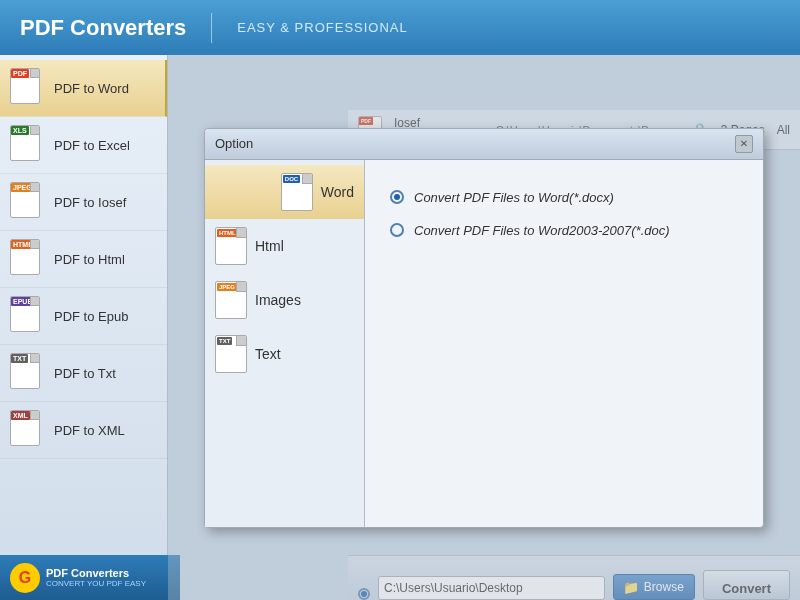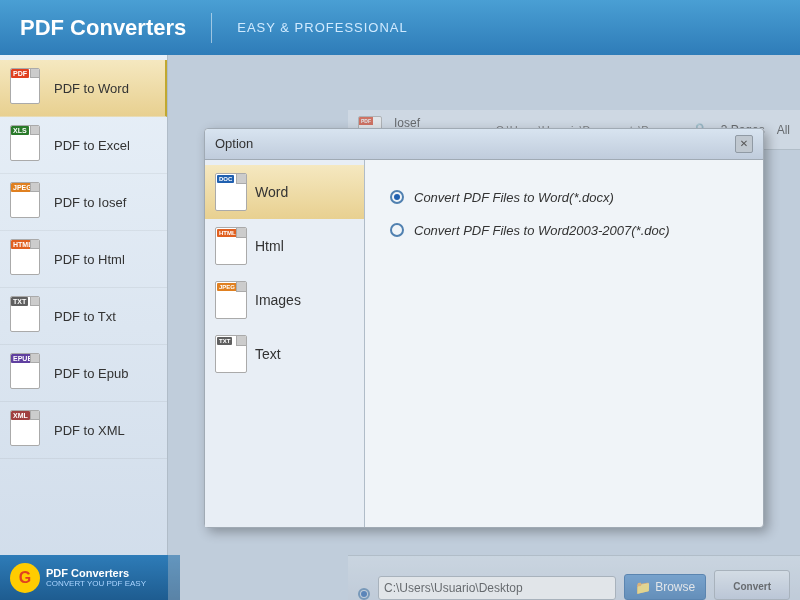--- a/index.html
+++ b/index.html
@@ -212,20 +212,21 @@
     }
     .option-item {
       display: flex;
       align-items: center;
       gap: 8px;
       padding: 8px 10px;
       cursor: pointer;
     }
     .option-item.active {
       background: linear-gradient(180deg, #f5e8c0 0%, #e8d090 100%);
+      justify-content: flex-end;
     }
     .option-label { font-size: 14px; color: #333; }
 
     .option-file-icon {
       width: 32px;
       height: 38px;
       background: #fff;
       border: 1px solid #aaa;
       border-radius: 2px;
       position: relative;
@@ -362,21 +363,21 @@
       align-items: center;
       gap: 4px;
     }
     .folder-icon { font-size: 13px; }
     .convert-btn {
       height: 30px;
       padding: 10px 18px;
       background: linear-gradient(180deg, #e8f0f8 0%, #c0cce0 100%);
       border: 1px solid #a0aab4;
       border-radius: 3px;
-      font-size: 10px;
+      font-size: 13px;
       font-weight: bold;
       cursor: pointer;
       color: #333;
     }
 
     
     .logo-bottom {
       position: absolute;
       bottom: 0;
       left: 0;
@@ -439,32 +440,32 @@
       <div class="sidebar-icon">
         <div class="file-icon">
             <span class="file-tag tag-html">HTML</span>
           </div>
       </div>
       <span class="sidebar-label">PDF to Html</span>
     </div>
     <div class="sidebar-item">
       <div class="sidebar-icon">
         <div class="file-icon">
+            <span class="file-tag tag-epub">EPUB</span>
+          </div>
+      </div>
+      <span class="sidebar-label">PDF to Epub</span>
+    </div>
+    <div class="sidebar-item">
+      <div class="sidebar-icon">
+        <div class="file-icon">
             <span class="file-tag tag-txt">TXT</span>
           </div>
       </div>
       <span class="sidebar-label">PDF to Txt</span>
-    </div>
-    <div class="sidebar-item">
-      <div class="sidebar-icon">
-        <div class="file-icon">
-            <span class="file-tag tag-epub">EPUB</span>
-          </div>
-      </div>
-      <span class="sidebar-label">PDF to Epub</span>
     </div>
     <div class="sidebar-item">
       <div class="sidebar-icon">
         <div class="file-icon">
             <span class="file-tag tag-xml">XML</span>
           </div>
       </div>
       <span class="sidebar-label">PDF to XML</span>
     </div>
   </div>

